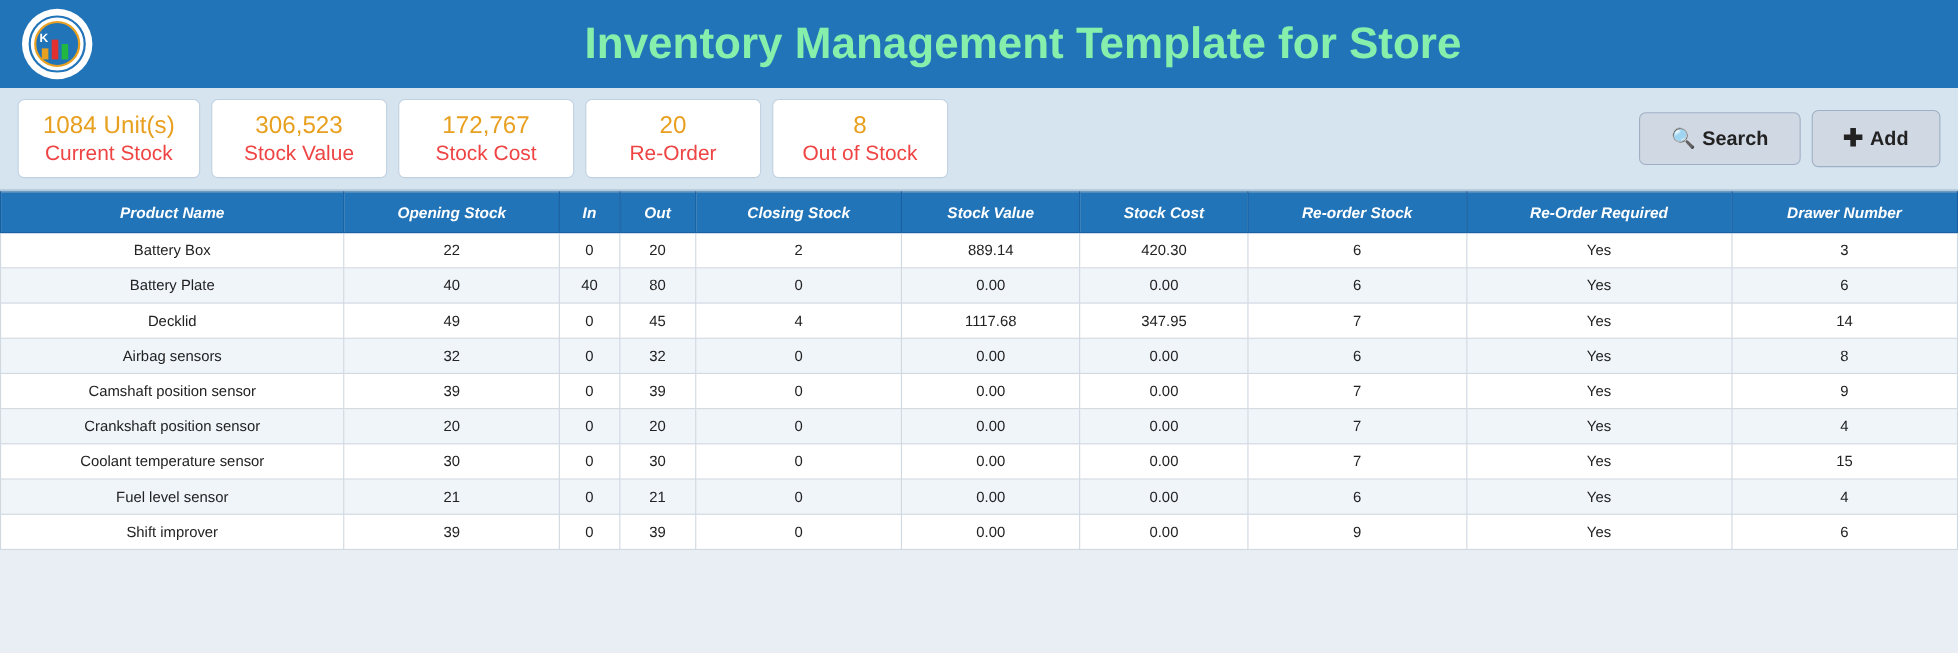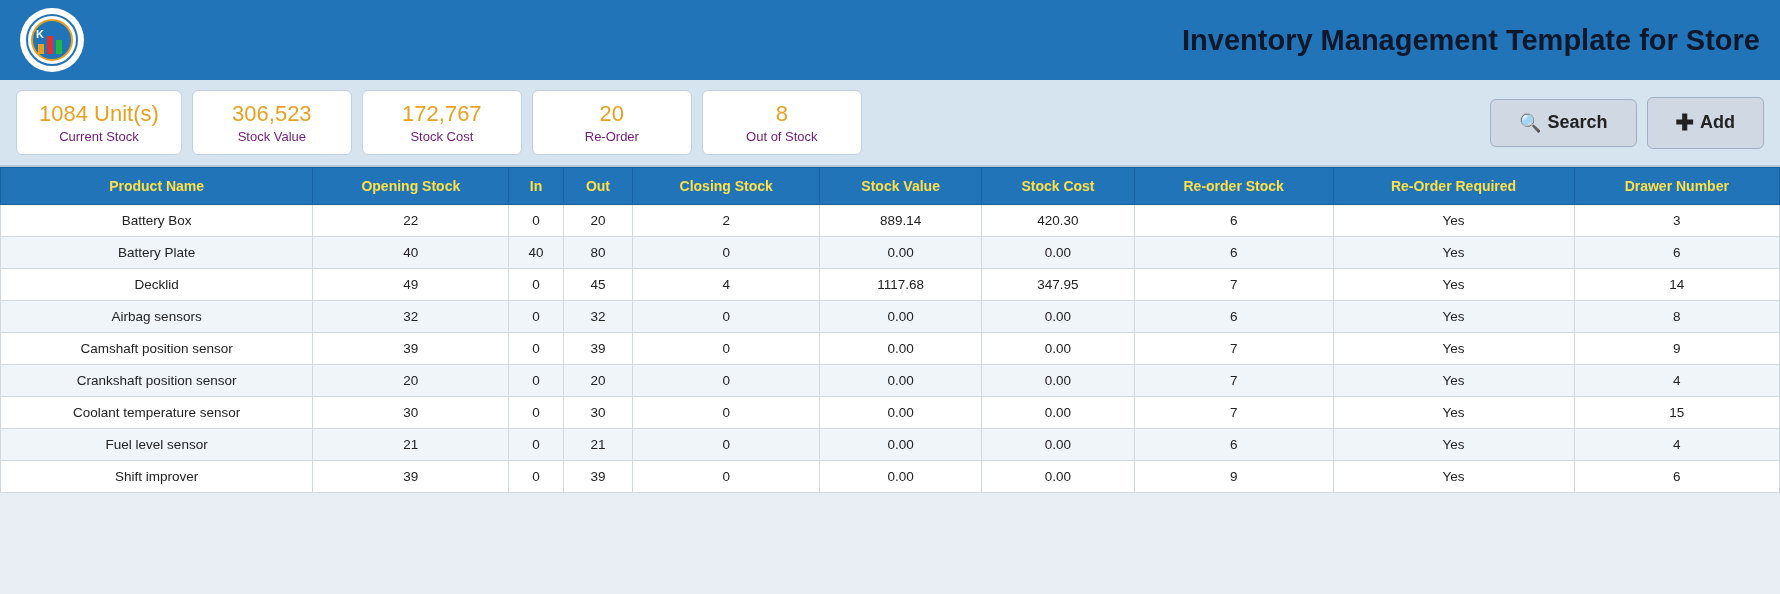--- a/index.html
+++ b/index.html
@@ -33,24 +33,24 @@
       height: 52px;
       border-radius: 50%;
       background: white;
       border: 2px solid #2174b8;
       display: flex;
       align-items: center;
       justify-content: center;
       overflow: hidden;
     }
     .header-title {
-      color: #0f172a;
-      font-size: 29px;
+      color: #86efac;
+      font-size: 40px;
       font-weight: bold;
-      text-align: right;
+      text-align: center;
       flex: 1;
     }
 
     
     .stats-bar {
       background: #d6e4f0;
       display: flex;
       align-items: center;
       padding: 10px 16px;
       gap: 10px;
@@ -63,22 +63,22 @@
       padding: 10px 22px;
       text-align: center;
       min-width: 160px;
     }
     .stat-card .stat-value {
       font-size: 22px;
       font-weight: normal;
       color: #e8a020;
     }
     .stat-card .stat-label {
-      font-size: 13px;
-      color: #701a75;
+      font-size: 19px;
+      color: #ef4444;
       margin-top: 2px;
     }
     .stat-spacer { flex: 1; }
     .action-btn {
       background: #d0d8e4;
       border: 1.5px solid #a0b0c4;
       border-radius: 6px;
       padding: 12px 28px;
       font-size: 18px;
       font-weight: bold;
@@ -94,26 +94,27 @@
       padding: 0 0 0 0;
       background: #e8eef4;
     }
     table {
       width: 100%;
       border-collapse: collapse;
       background: white;
     }
     thead tr th {
       background: #2174b8;
-      color: #fde047;
+      color: #ffffff;
       font-size: 14px;
       font-weight: bold;
       padding: 10px 8px;
       border: 1px solid #1a5fa0;
       text-align: center;
+      font-style: italic;
     }
     tbody tr td {
       font-size: 13.5px;
       padding: 8px 8px;
       border: 1px solid #d0d8e0;
       text-align: center;
       color: #222;
     }
     tbody tr:nth-child(even) td { background: #f0f5fa; }
     tbody tr:nth-child(odd) td { background: white; }

